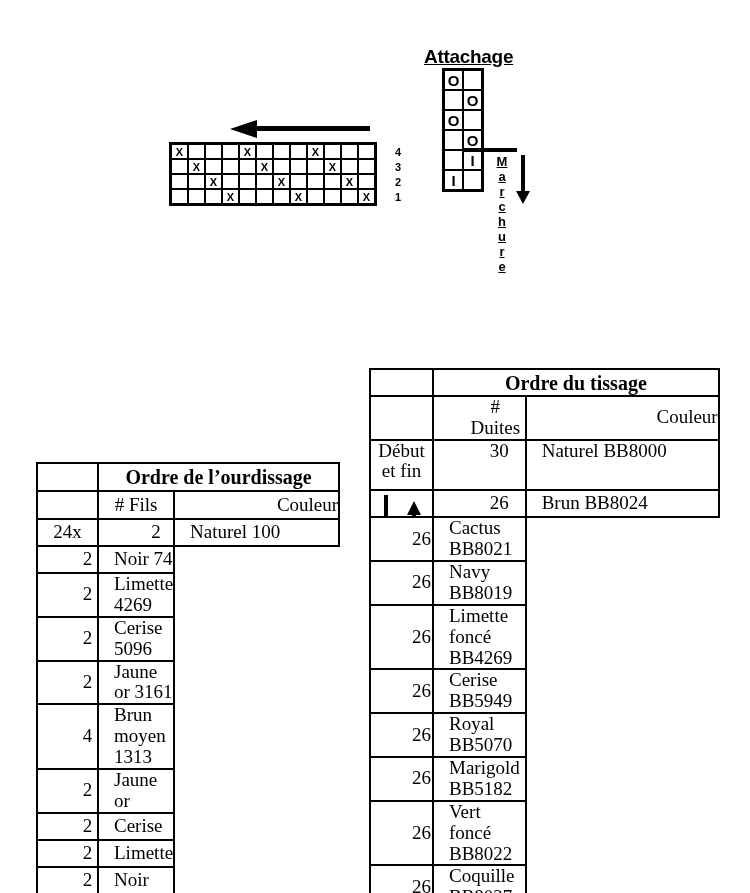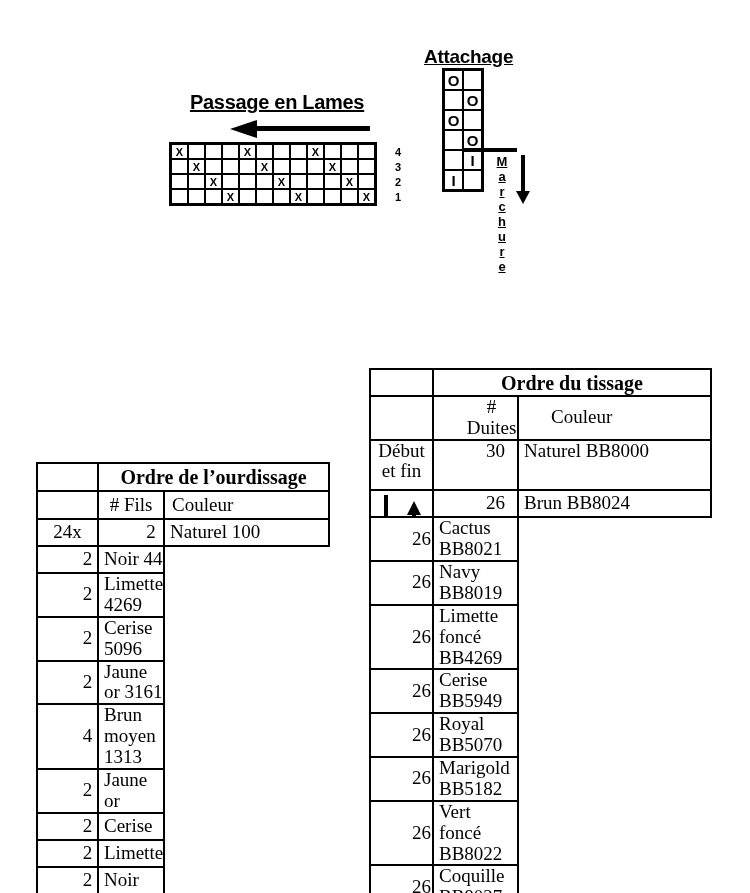--- a/index.html
+++ b/index.html
@@ -45,23 +45,23 @@
   .m-line { position:absolute; left:5px; top:0; width:4px; height:38px; background:#000; }
   .m-head { position:absolute; left:0; top:36px; width:0; height:0;
             border-left:7px solid transparent; border-right:7px solid transparent;
             border-top:13px solid #000; }
 
   
   table { border-collapse:collapse; table-layout:fixed; font-size:19px; line-height:1.1; }
   td, th { border:2px solid #000; padding:0; vertical-align:middle; overflow:hidden; }
   th { font-size:20px; text-align:center; font-weight:bold; }
   td.num { text-align:center;padding-left:40px; }
-  td.colr { text-align:left; padding-left:5px; }
+  td.colr { text-align:left; padding-left:15px; }
   td.hdrnum { text-align:center; }
-  td.hdrcol { text-align:left; padding-left:7px; }
+  td.hdrcol { text-align:right; padding-left:7px; }
   td.repeat { text-align:center; font-size:19px; }
 
   .wtable { position:absolute; left:36px; top:462px; }
   .wtable .r-head td, .wtable .r-head th { height:26px; }
   .wtable tbody td { height:25px;margin-left:24px; }
 
   .ttable { position:absolute; left:369px; top:368px; }
   .ttable .r-title td, .ttable .r-title th { height:25px; }
   .ttable .r-sub td { height:23px;padding-left:32px; }
   .ttable .r-start td { height:48px; vertical-align:top; line-height:20px; }
@@ -73,21 +73,20 @@
   .up-head { position:absolute; left:36px; top:10px; width:0; height:0;
              border-left:7px solid transparent; border-right:7px solid transparent;
              border-bottom:14px solid #000; }
   .up-line { position:absolute; left:41px; top:22px; width:4px; height:348px; background:#000; }
 </style>
 </head>
 <body>
 
 <div class="page">
 
-  <div class="passage-label sans">Passage en Lames</div>
 
   <div class="passage-arrow">
     <div class="pa-line"></div>
     <div class="pa-head"></div>
   </div>
 
   <div class="tgrid">
       <div class="tcell">X</div>
       <div class="tcell"></div>
       <div class="tcell"></div>
@@ -200,21 +199,21 @@
     <tbody>
       <tr>
         <td class="repeat" rowspan="11">24x</td>
         <td class="num">2</td>
         <td class="colr">Naturel 100</td>
       </tr>
     </tbody>
     <tbody>
         <tr>
           <td class="num">2</td>
-          <td class="colr">Noir 44</td>
+          <td class="colr">Noir 74</td>
         </tr>
         <tr>
           <td class="num">2</td>
           <td class="colr">Limette 4269</td>
         </tr>
         <tr>
           <td class="num">2</td>
           <td class="colr">Cerise 5096</td>
         </tr>
         <tr>

